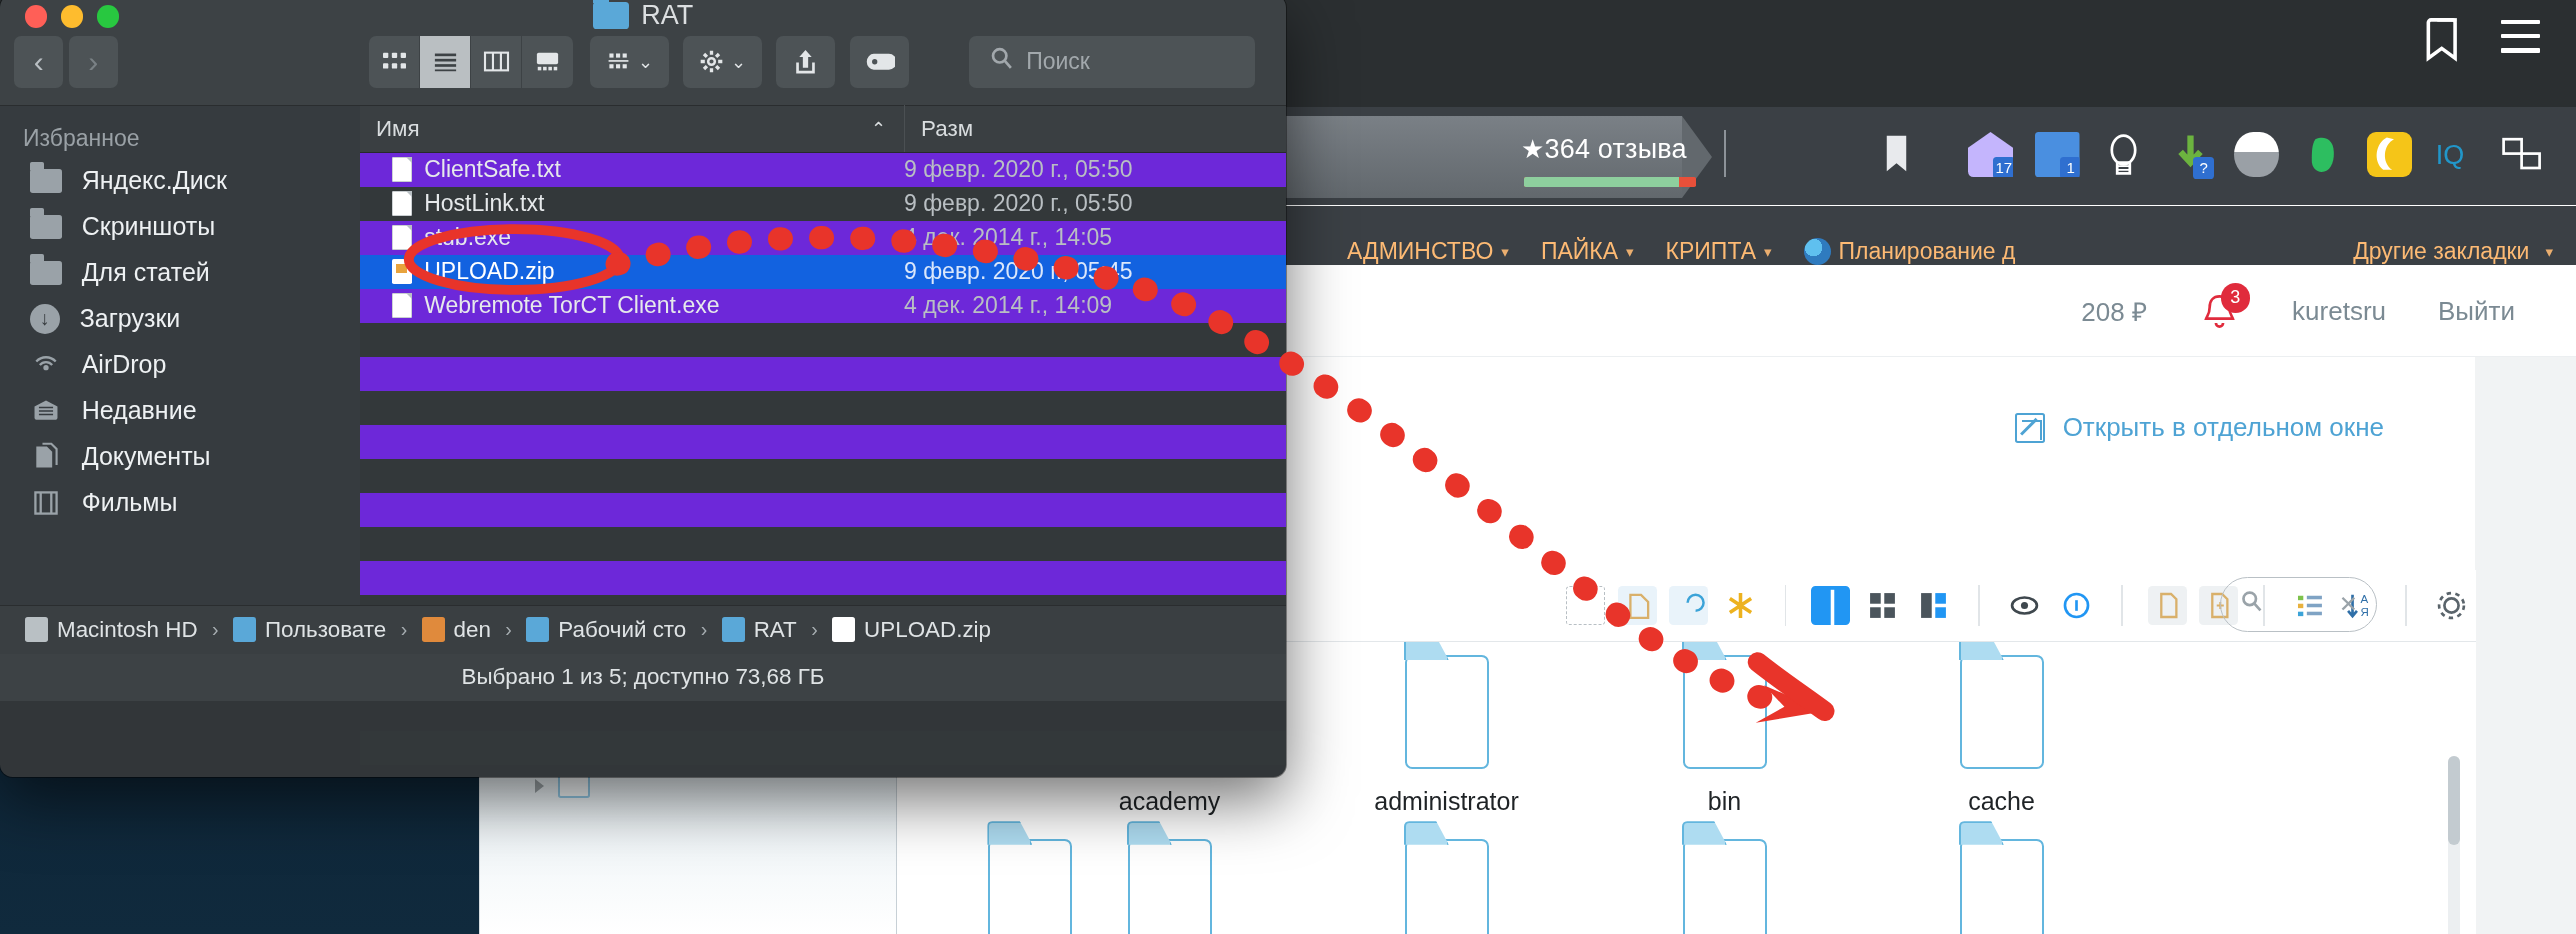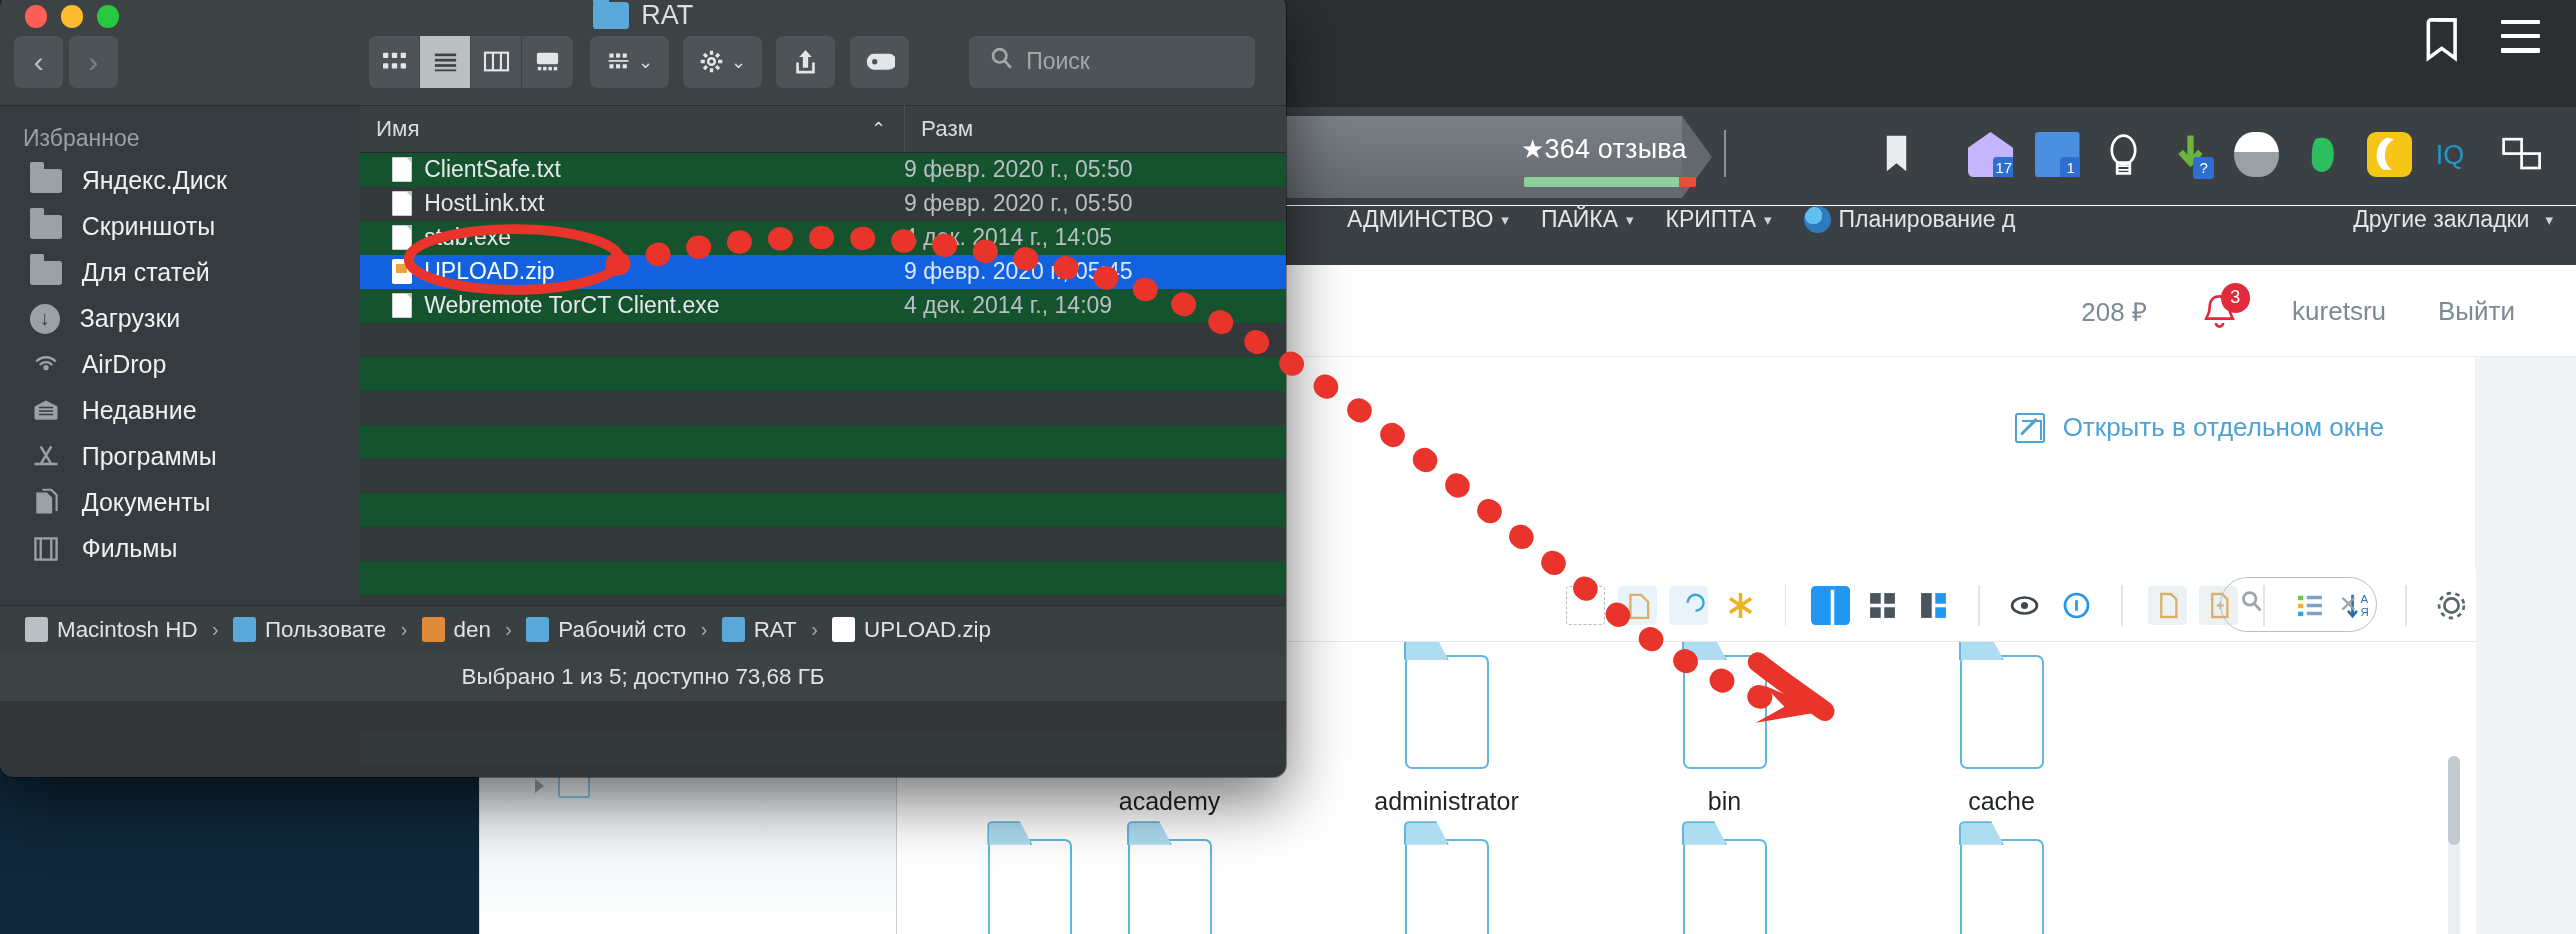--- a/index.html
+++ b/index.html
@@ -54,22 +54,22 @@
   .ext-icons { position: absolute; left: 1968px; top: 25px; display: flex; gap: 21.5px; align-items: center; }
   .ext { width: 45px; height: 45px; position: relative; border-radius: 5.4px; }
   .ext-badge {
     position:absolute; right:-1.8px; bottom:-1.8px; min-width:21.5px; height:21.5px;
     background:#2f6fd0; color:#fff; font-size:15px; line-height:21.5px; text-align:center;
     border-radius:3.6px; padding:0 2.7px; font-family:"Liberation Sans",sans-serif;
   }
 
   .bookmarks-row {
     position: absolute; left: 0; top: 206px; width: 2576px; height: 59px;
-    background: #3b4045; display: flex; align-items: flex-start;
-    color: #e5e5e5; font-size: 23px; white-space: nowrap;
+    background: #3b4045; display: flex; align-items: flex-end;
+    color: #fdba74; font-size: 23px; white-space: nowrap;
   }
   .bm-item { display: flex; align-items: center; gap: 8px; padding: 0 16px; cursor: default; }
   .bm-caret { font-size: 15px; opacity: .9; }
   .bm-other { position: absolute; right: 23px; display: flex; align-items: center; gap: 16px; }
   .bm-fav { width: 27px; height: 27px; border-radius: 50%;
             background: radial-gradient(circle at 35% 35%, #5fc0ef 0 35%, #2f7bbf 36% 70%, #2f7bbf 100%); }
 
   
   .page { position: absolute; left: 0; top: 265px; width: 2576px; height: 670px; background: #ffffff; padding-left: 48px; }
   .page-topbar {
@@ -265,21 +265,21 @@
     display:flex; align-items:center; justify-content:center; color:#363b3f; font-size:19.7px;
   }
   .si-box {
     width: 32px; height: 25px; border: 2.7px solid #9aa2a8; border-radius: 3.6px; flex: none;
     display:flex; align-items:flex-end; justify-content:center; padding-bottom:1.8px;
   }
   .si-box i { width: 14.3px; height: 3.6px; background: #9aa2a8; display:block; }
   .si-glyph { width: 32px; height: 30px; flex: none; color: #9aa2a8; font-size: 27px; line-height: 30px; text-align:center; }
 
   .file-pane {
-    position: absolute; left: 360px; top: 0; width: 926px; height: 595px; background: #14532d;
+    position: absolute; left: 360px; top: 0; width: 926px; height: 595px; background: #6d28d9;
   }
   .col-head {
     position: absolute; left: 0; top: 0; width: 926px; height: 47px;
     background: #3a3f42; border-bottom: 0.9px solid #272a2c;
     display: flex; align-items: center; color: #d9dddf; font-size: 22.4px;
   }
   .col-head .c { position: relative; height: 47px; display: flex; align-items: center; padding-left: 16px; }
   .col-head .c + .c { border-left: 0.9px solid #4b5053; }
   .rows { position: absolute; left: 0; top: 47px; width: 926px; height: 547px; }
   .row {
@@ -802,28 +802,20 @@
         <div class="side-item">
           <span class="si-glyph">
             <svg viewBox="0 0 34 34" width="30" height="30">
               <path d="M4 12 l13-7 13 7 v12 a3 3 0 0 1 -3 3 h-20 a3 3 0 0 1 -3 -3z" fill="#9aa2a8"></path>
               <g stroke="#363b3f" stroke-width="1.6">
                   <path d="M9 13 h16 M9 17 h16 M9 21 h16"></path>
                 </g>
             </svg>
           </span>
           <span>Недавние</span>
-        </div>
-        <div class="side-item">
-          <span class="si-glyph">
-            <svg viewBox="0 0 34 34" width="30" height="30">
-              <path d="M11 5 l12 20 M23 5 l-12 20 M4 25 h26" fill="none" stroke="#9aa2a8" stroke-width="2.8"></path>
-            </svg>
-          </span>
-          <span>Программы</span>
         </div>
         <div class="side-item">
           <span class="si-glyph">
             <svg viewBox="0 0 34 34" width="30" height="30">
               <path d="M6 5 h12 l6 6 v18 h-18z" fill="#9aa2a8"></path>
               <path d="M13 2 h10 l6 6 v18" fill="none" stroke="#9aa2a8" stroke-width="2.4"></path>
             </svg>
           </span>
           <span>Документы</span>
         </div>

